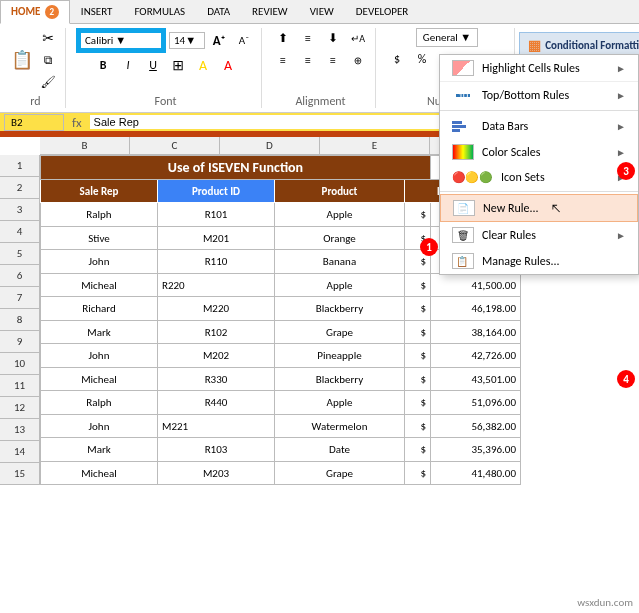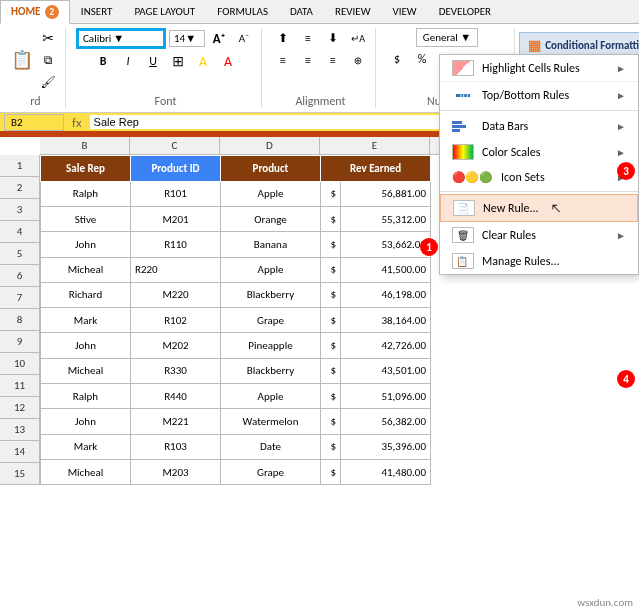--- a/index.html
+++ b/index.html
@@ -7,21 +7,21 @@
     .ribbon-tabs { display: flex; background: #f0f0f0; border-bottom: 1px solid #bbb; }
     .ribbon-tab { padding: 4px 10px; font-size: 11px; cursor: pointer; border: 1px solid transparent; }
     .ribbon-tab.active { background: #fff; border: 1px solid #bbb; border-bottom: 1px solid #fff; color: #c55a11; font-weight: bold; margin-bottom: -1px; }
     .ribbon-tab-number { display: inline-block; background: #ed7d31; color: #fff; border-radius: 50%; width: 14px; height: 14px; text-align: center; font-size: 9px; line-height: 14px; margin-left: 2px; vertical-align: middle; }
 
     .ribbon-content { display: flex; align-items: stretch; padding: 4px 6px; gap: 4px; background: #fff; min-height: 62px; border-bottom: 1px solid #ccc; }
     .ribbon-group { display: flex; flex-direction: column; align-items: center; border-right: 1px solid #ddd; padding: 0 6px; font-size: 10px; gap: 2px; }
     .ribbon-group-row { display: flex; align-items: center; gap: 3px; }
     .ribbon-group-label { font-size: 12px; color: #666; margin-top: auto; }
 
-    .font-dropdown { display: flex; align-items: center; border: 3px solid #0ea5e9; background: #fff; padding: 1px 4px; font-size: 11px; min-width: 90px; gap: 2px; cursor: pointer; }
+    .font-dropdown { display: flex; align-items: center; border: 5px solid #0ea5e9; background: #fff; padding: 1px 4px; font-size: 11px; min-width: 90px; gap: 2px; cursor: pointer; }
     .size-dropdown { display: flex; align-items: center; border: 1px solid #bbb; background: #fff; padding: 1px 4px; font-size: 11px; width: 36px; }
 
     .btn-icon { width: 22px; height: 20px; border: 1px solid transparent; background: transparent; display: flex; align-items: center; justify-content: center; cursor: pointer; font-size: 12px; }
     .btn-bold { font-weight: bold; }
     .btn-italic { font-style: italic; }
     .btn-underline { text-decoration: underline; }
 
     .cond-format-btn { background: #fff; border: 1px solid #bbb; padding: 4px 8px; font-size: 11px; color: #333; cursor: pointer; display: flex; align-items: center; gap: 4px; white-space: nowrap; }
 
     
@@ -66,21 +66,20 @@
 <body>
 
 <div class="ribbon-wrapper">
 
   <div class="ribbon-tabs">
     <div class="ribbon-tab active">
       <span>HOME</span>
       <span class="ribbon-tab-number">2</span>
     </div>
     <div class="ribbon-tab"><span>INSERT</span></div>
-    <div class="ribbon-tab"><span>PAGE LAYOUT</span></div>
     <div class="ribbon-tab"><span>FORMULAS</span></div>
     <div class="ribbon-tab"><span>DATA</span></div>
     <div class="ribbon-tab"><span>REVIEW</span></div>
     <div class="ribbon-tab"><span>VIEW</span></div>
     <div class="ribbon-tab"><span>DEVELOPER</span></div>
   </div>
 
   <div class="ribbon-content">
 
     <div class="ribbon-group">
@@ -191,20 +190,24 @@
       <div class="row-header">11</div>
       <div class="row-header">12</div>
       <div class="row-header">13</div>
       <div class="row-header">14</div>
       <div class="row-header">15</div>
     </div>
 
     <table class="sheet-table">
 
       <tbody>
+          <tr>
+        <td class="title-cell" colspan="4" style="background:#843c0c;color:#fff;font-weight:bold;font-size:14px;text-align:center;width:390px;height:22px;">Use of ISEVEN Function</td>
+        <td style="width:50px;border:1px solid #bbb;"></td>
+      </tr>
 
       <tr class="header-row">
         <td style="width:90px;background:#843c0c;color:#fff;font-weight:bold;text-align:center;border-color:#fff;">Sale Rep</td>
         <td style="width:90px;background:#3b82f6;color:#fff;font-weight:bold;text-align:center;border-color:#fff;">Product ID</td>
         <td style="width:100px;background:#843c0c;color:#fff;font-weight:bold;text-align:center;border-color:#fff;">Product</td>
         <td style="width:110px;background:#843c0c;color:#fff;font-weight:bold;text-align:center;border-color:#fff;" colspan="2">Rev Earned</td>
       </tr>
 
       <tr class="data-row">
         <td style="text-align:center;width:90px;">Ralph</td>
@@ -264,21 +267,21 @@
       </tr>
       <tr class="data-row">
         <td style="text-align:center;">Ralph</td>
         <td style="text-align:center;">R440</td>
         <td style="text-align:center;">Apple</td>
         <td style="text-align:right;">$</td>
         <td style="text-align:right;">51,096.00</td>
       </tr>
       <tr class="data-row">
         <td style="text-align:center;">John</td>
-        <td style="text-align:center;">M221</td>
+        <td style="text-align:left;">M221</td>
         <td style="text-align:center;">Watermelon</td>
         <td style="text-align:right;">$</td>
         <td style="text-align:right;">56,382.00</td>
       </tr>
       <tr class="data-row">
         <td style="text-align:center;">Mark</td>
         <td style="text-align:center;">R103</td>
         <td style="text-align:center;">Date</td>
         <td style="text-align:right;">$</td>
         <td style="text-align:right;">35,396.00</td>

